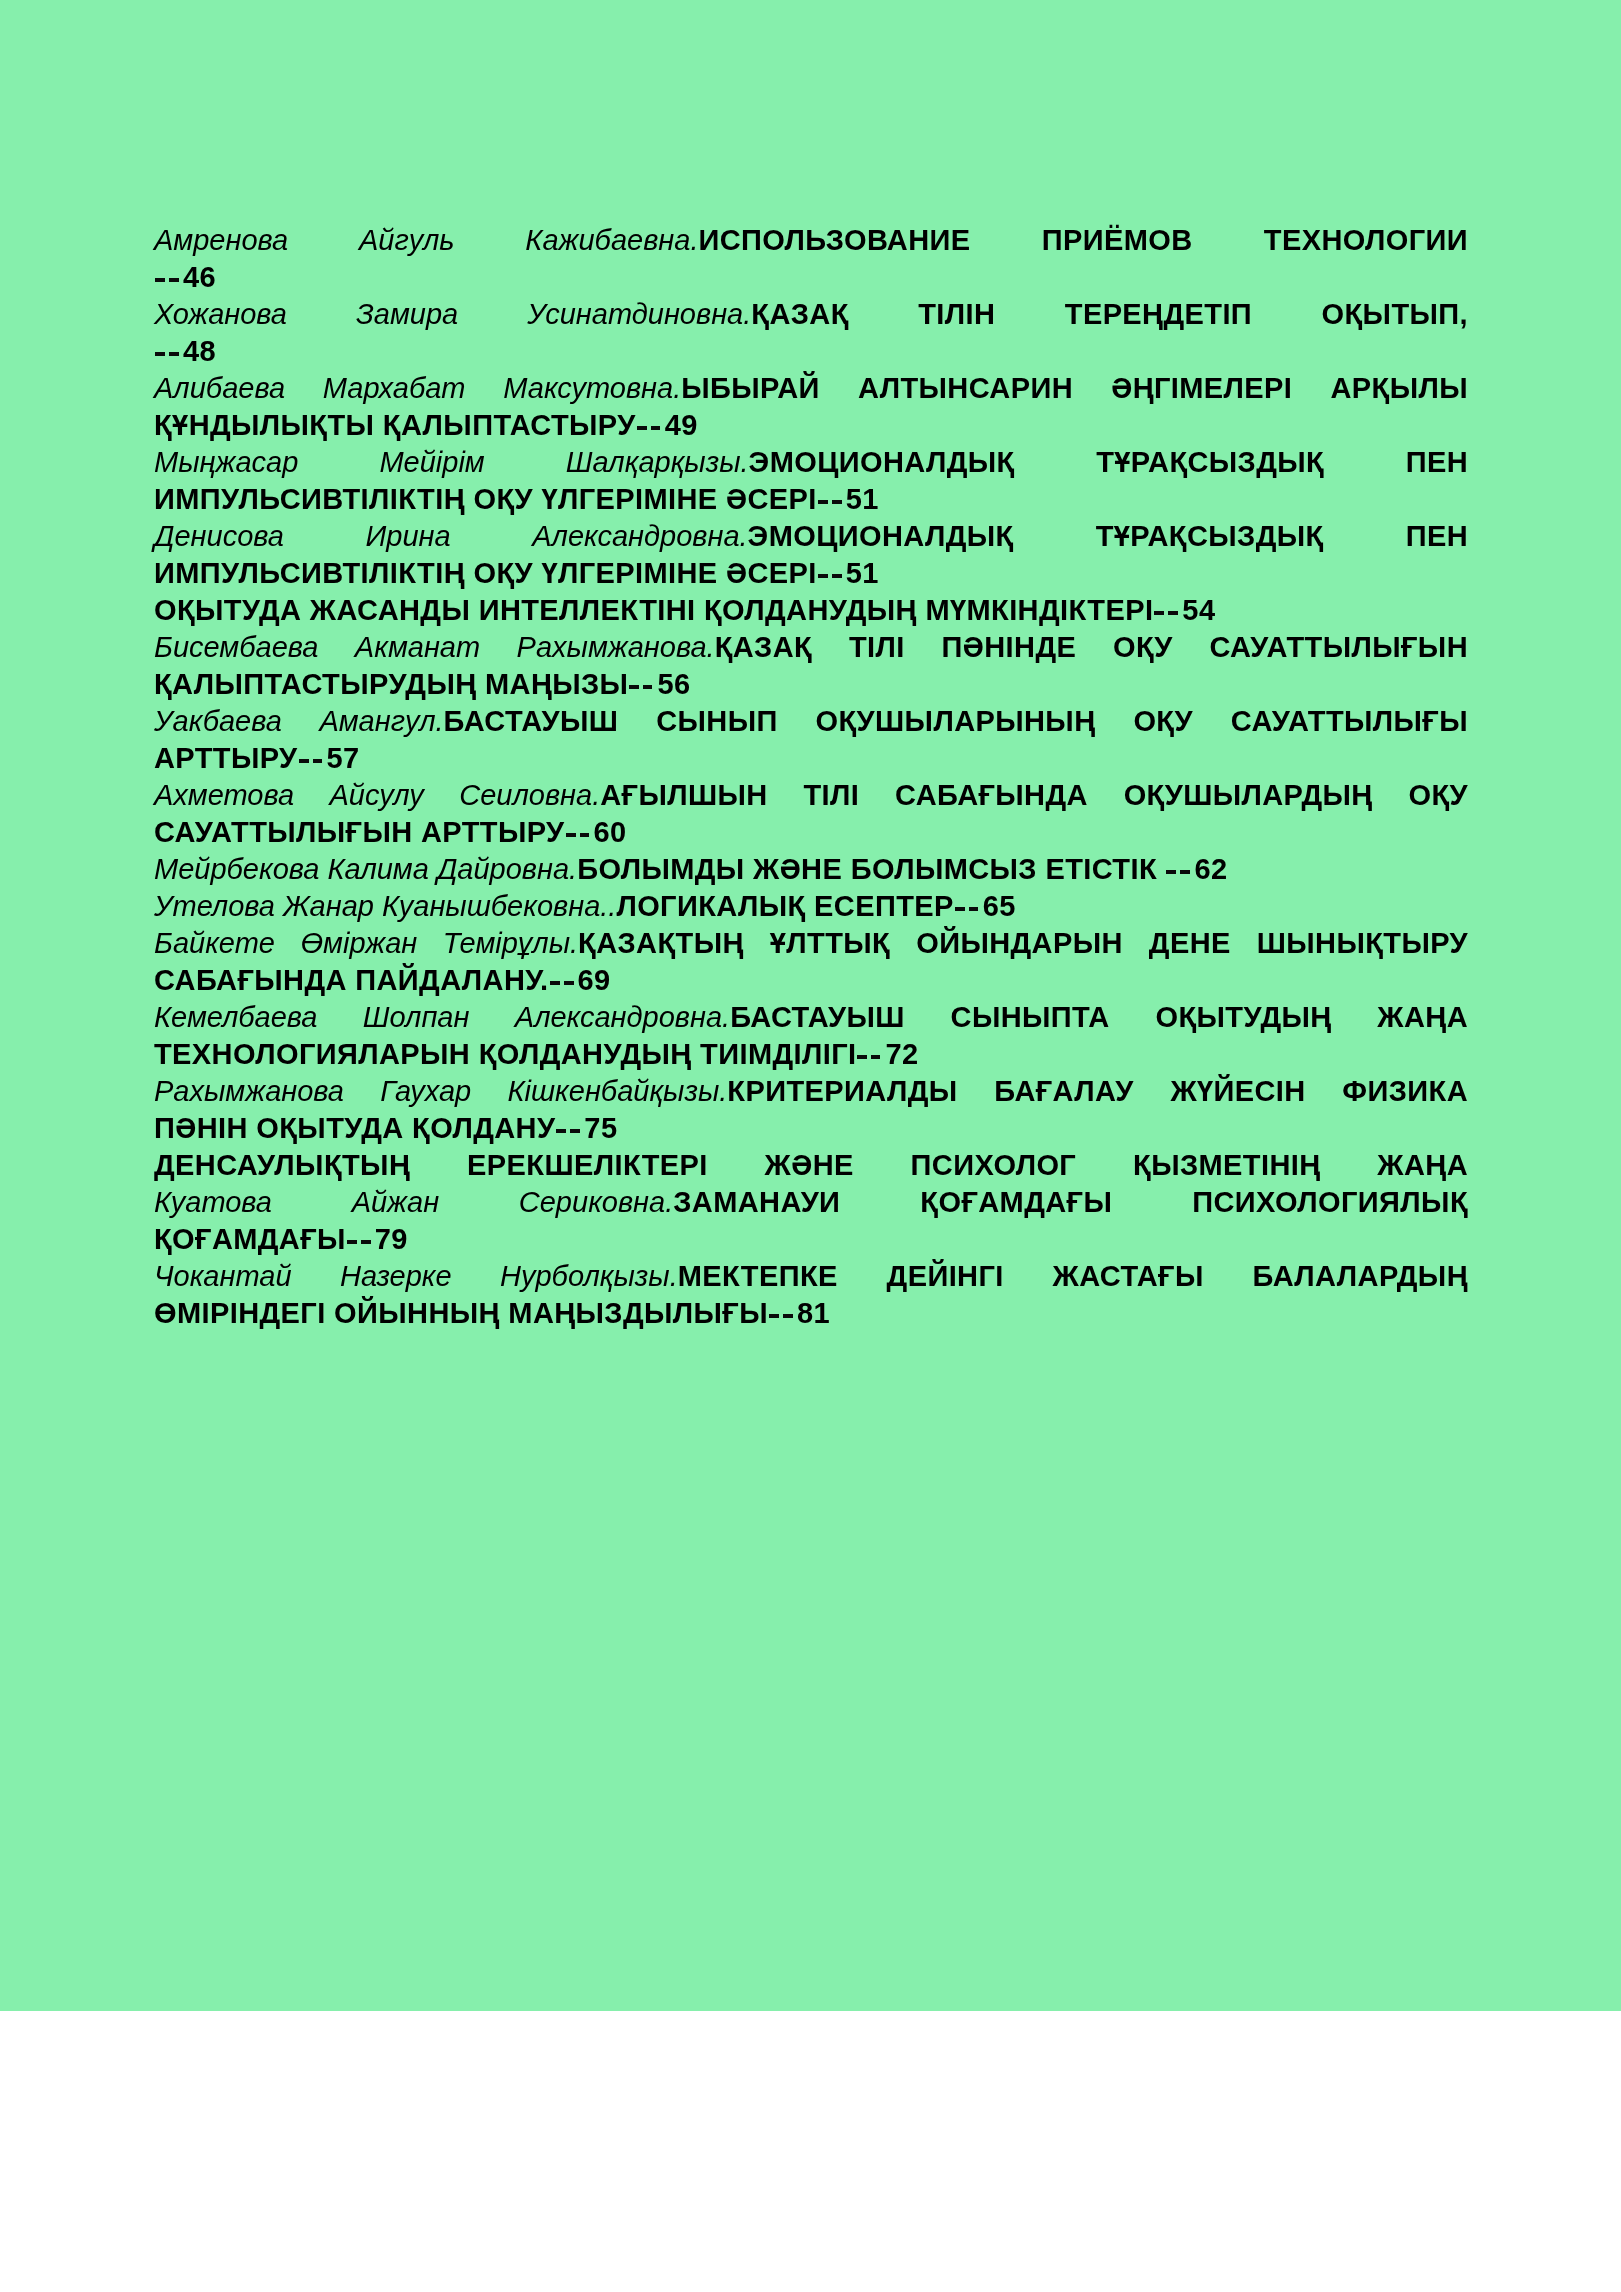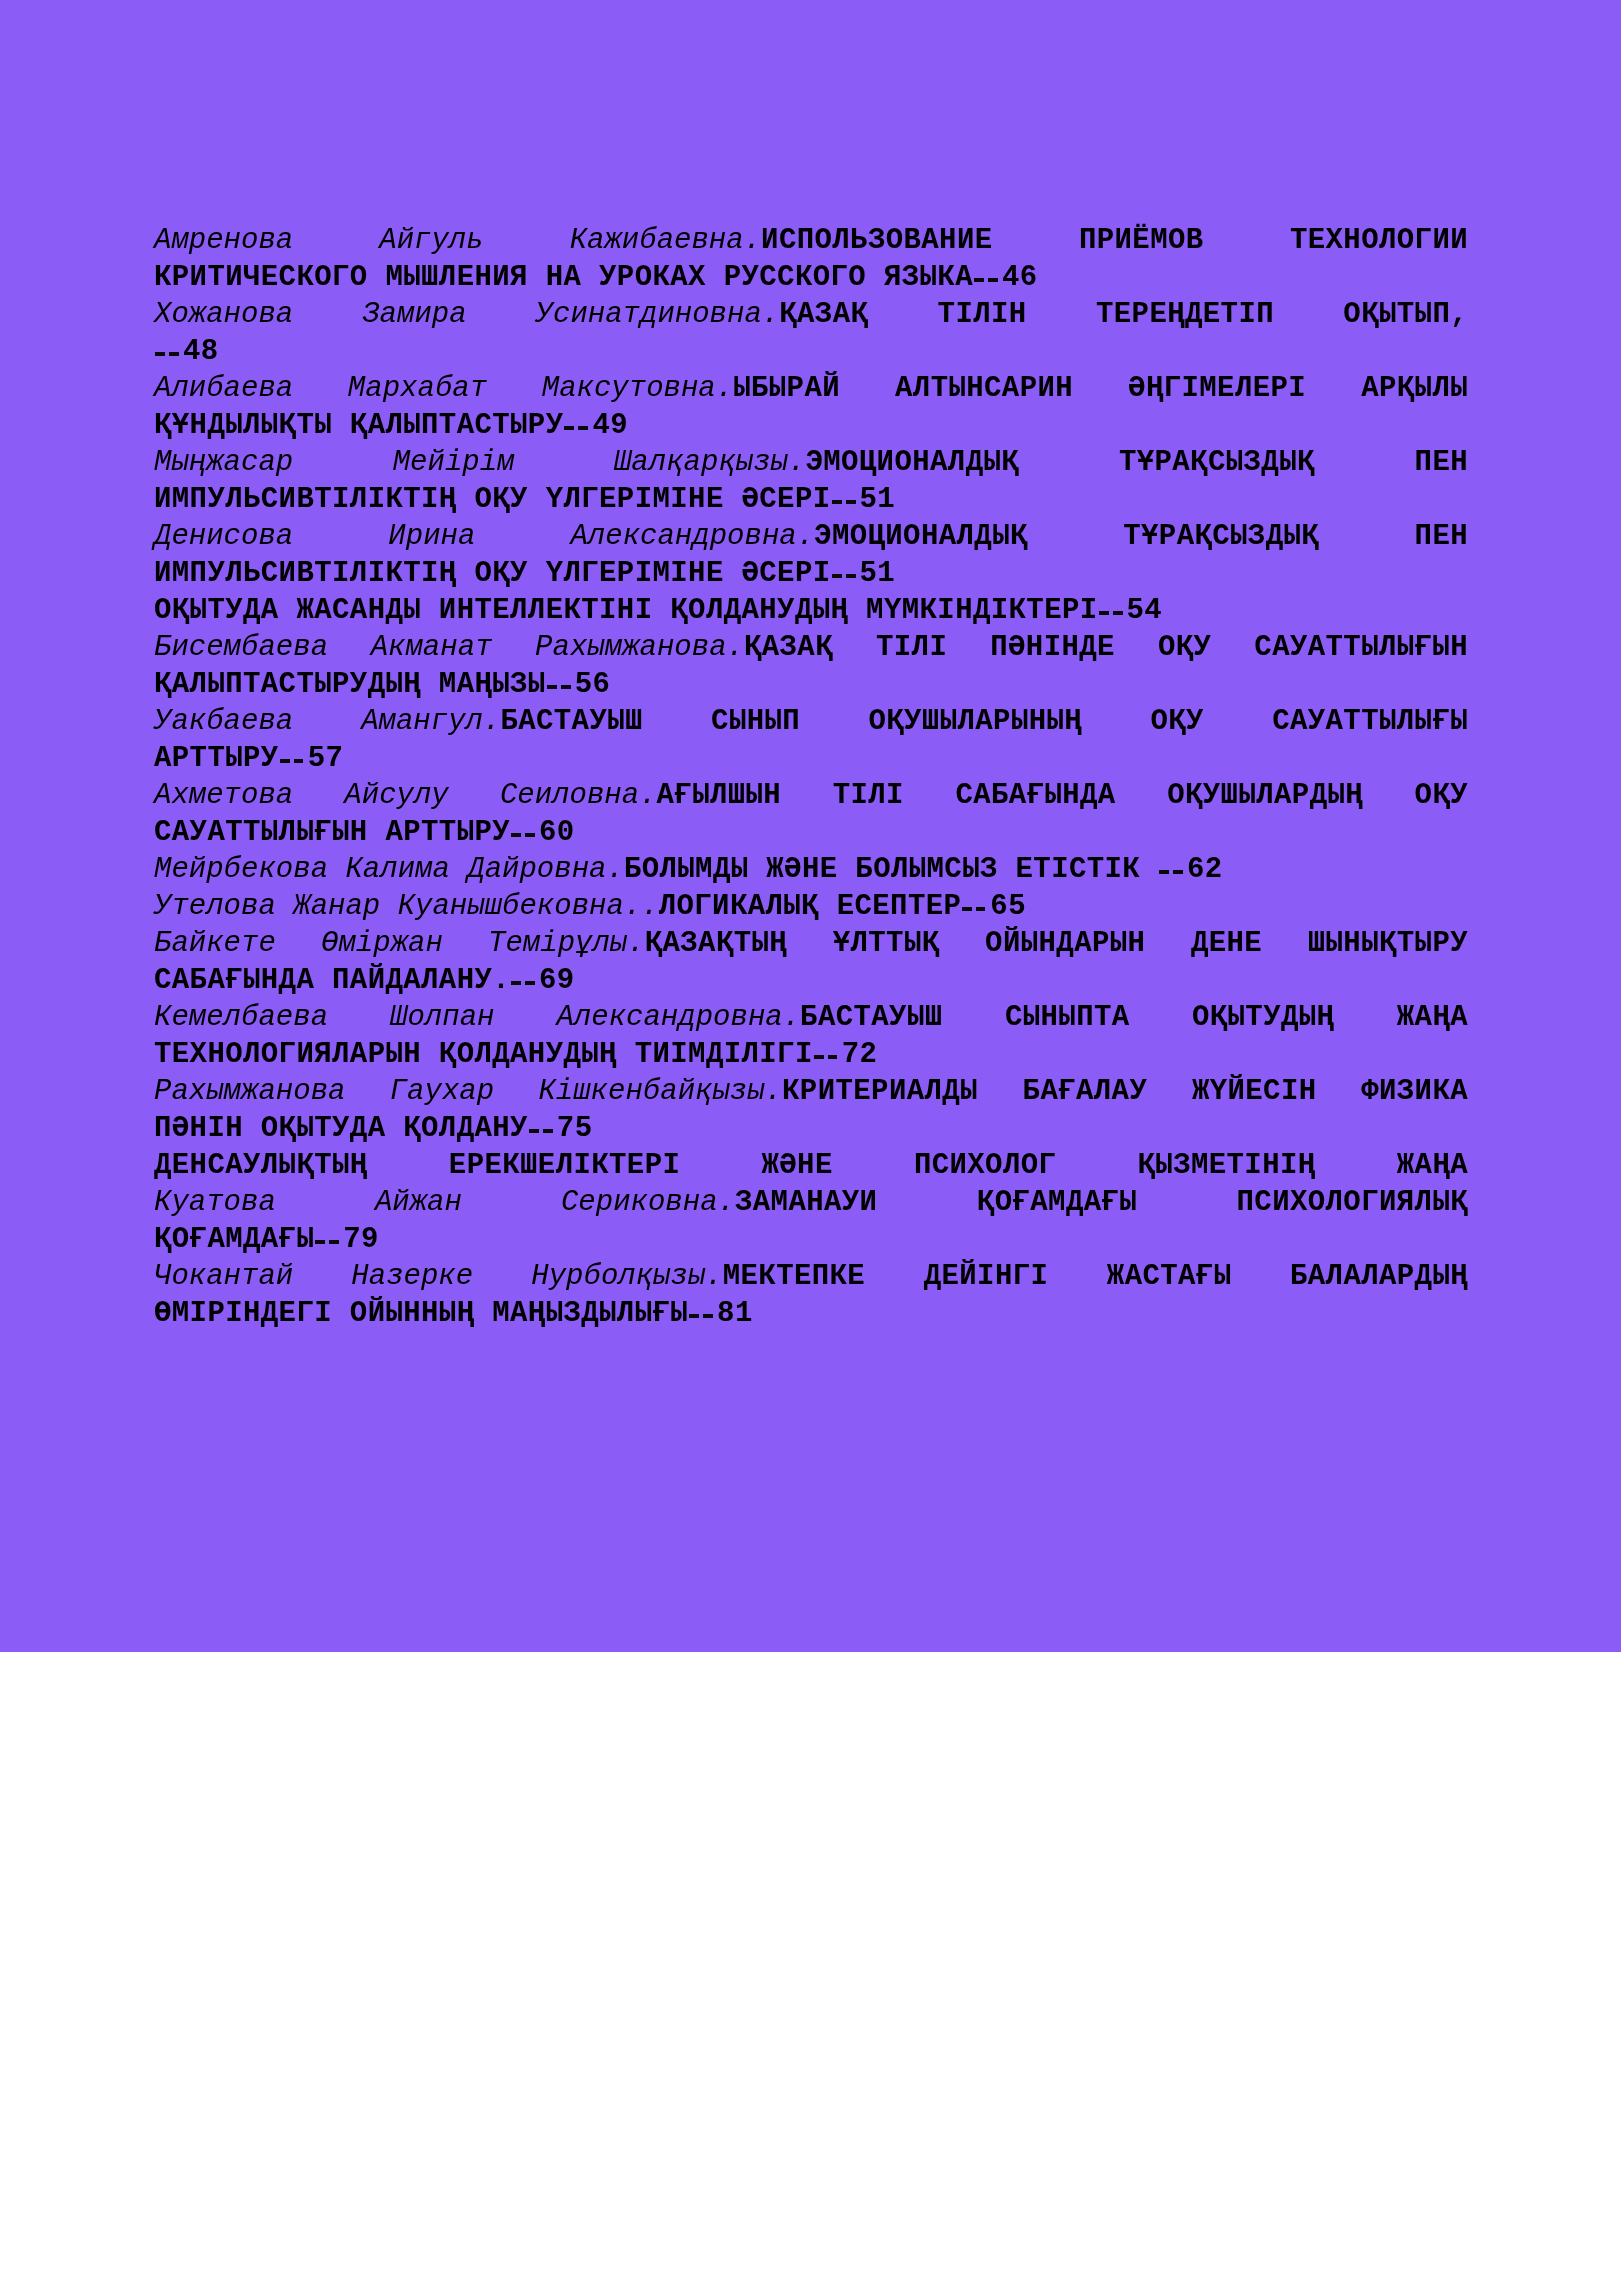--- a/index.html
+++ b/index.html
@@ -4,24 +4,24 @@
 <title>Document</title>
 <style>
   html, body {
     margin: 0;
     padding: 0;
     background: #ffffff;
   }
   .page {
     position: relative;
     width: 1621px;
-    height: 1652px;
-    background: #8b5cf6;
+    height: 2011px;
+    background: #86efac;
     overflow: hidden;
-    font-family: Liberation Mono, monospace;
+    font-family: Liberation Sans, sans-serif;
     color: #000000;
   }
   .toc {
     position: absolute;
     left: 154px;
     top: 222px;
     width: 1314px;
     font-size: 29px;
     line-height: 37px;
   }
@@ -67,21 +67,20 @@
   }
 </style>
 </head>
 <body>
 
 <div class="page">
   <div class="toc" id="toc">
       <div class="toc-entry">
         <div class="line fill"><span class="a">Амренова Айгуль Кажибаевна.</span><span class="t">ИСПОЛЬЗОВАНИЕ ПРИЁМОВ ТЕХНОЛОГИИ</span></div>
         <div class="line last">
-          <span class="t">КРИТИЧЕСКОГО МЫШЛЕНИЯ НА УРОКАХ РУССКОГО ЯЗЫКА</span>
           <span class="leader"></span>
           <span class="pg">46</span>
         </div>
       </div>
       <div class="toc-entry">
         <div class="line fill"><span class="a">Хожанова Замира Усинатдиновна.</span><span class="t">ҚАЗАҚ ТІЛІН ТЕРЕҢДЕТІП ОҚЫТЫП,</span></div>
         <div class="line last">
           <span class="leader"></span>
           <span class="pg">48</span>
         </div>

